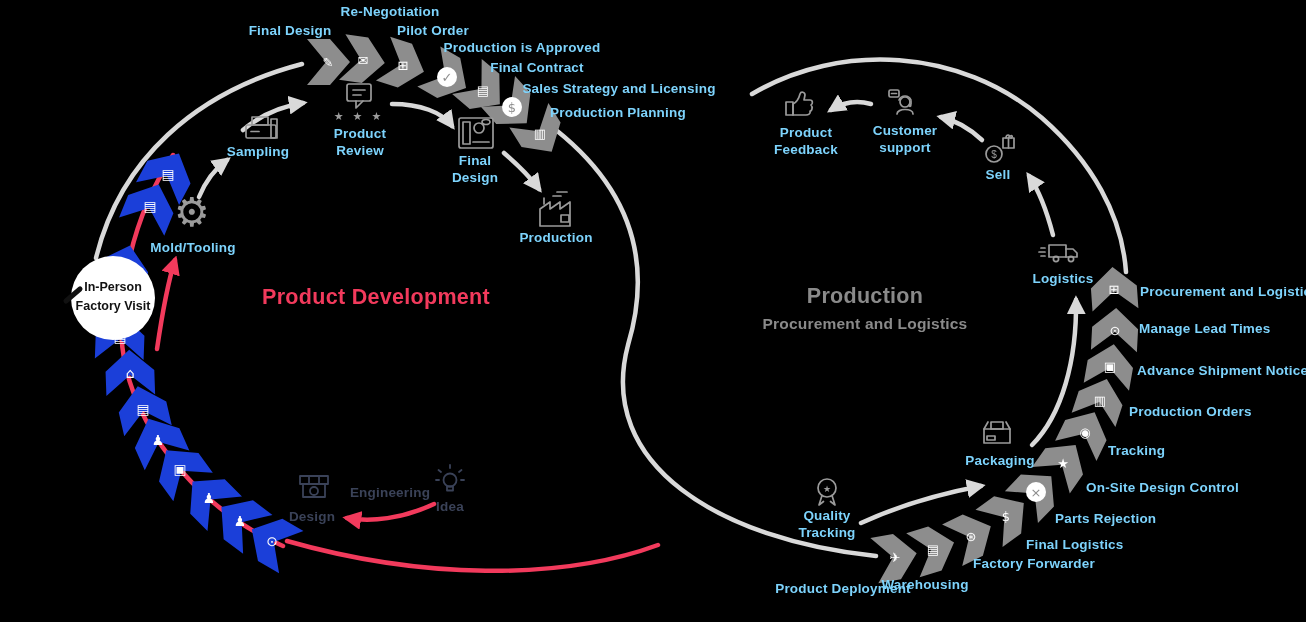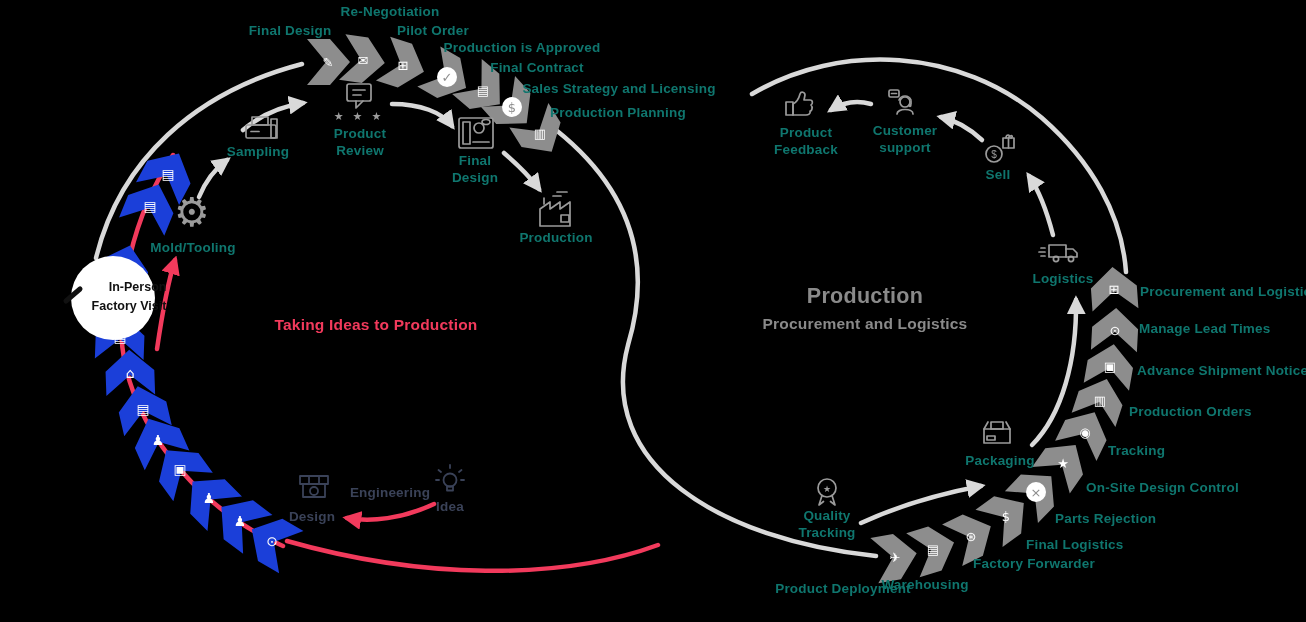--- a/index.html
+++ b/index.html
@@ -1,29 +1,29 @@
 <!DOCTYPE html>
 <html><head>
 <meta charset="utf-8">
 <style>
   html,body{margin:0;padding:0;background:#000;}
   #canvas{position:relative;width:1306px;height:622px;background:#000;overflow:hidden;
           font-family:"Liberation Sans", sans-serif;}
   #flow-svg{position:absolute;left:0;top:0;width:1306px;height:622px;}
-  .lbl{position:absolute;color:#0f766e;font-size:13.5px;font-weight:600;text-align:center;
+  .lbl{position:absolute;color:#7dd3fc;font-size:13.5px;font-weight:600;text-align:center;
        transform:translate(-50%,-50%);letter-spacing:.2px;line-height:1.25;white-space:nowrap;}
   .wrap{white-space:normal;}
   .la{transform:translate(0,-50%);text-align:left;}
   .navy{color:#3a4258;}
   .title{font-size:21.5px;font-weight:800;letter-spacing:.3px;}
   .subtitle{font-size:15.5px;font-weight:600;}
   .pink{color:#f23a5c;}
   .gray-title{color:#8a8a8a;}
   .badge-text{position:absolute;color:#111;font-size:12.5px;font-weight:700;line-height:1.55;
-       text-align:right;transform:translate(-50%,-50%);white-space:nowrap;margin-left:16px;}
+       text-align:center;transform:translate(-50%,-50%);white-space:nowrap;}
   .stars{position:absolute;color:#9b9b9b;font-size:11px;letter-spacing:3px;transform:translate(-50%,-50%);}
   .icon-line{fill:none;stroke:#9b9b9b;stroke-width:1.7;stroke-linecap:round;stroke-linejoin:round;}
   .icon-navy{fill:none;stroke:#3a4258;stroke-width:1.8;stroke-linecap:round;stroke-linejoin:round;}
   .arc{fill:none;stroke:#d9d9d9;stroke-width:4.5;stroke-linecap:round;}
   .arrow{fill:none;stroke:#d9d9d9;stroke-width:4.5;stroke-linecap:round;}
   .parc{fill:none;stroke:#f23a5c;stroke-width:4.5;stroke-linecap:round;}
 </style>
 </head>
 <body>
 
@@ -231,21 +231,21 @@
   <div class="lbl" style="left:258px;top:152px">Sampling</div>
   <div class="stars" style="left:359px;top:116px;position:absolute">★ ★ ★</div>
   <div class="lbl wrap" style="left:360px;top:143px;width:72px">Product Review</div>
   <div class="lbl wrap" style="left:475px;top:170px;width:56px">Final Design</div>
   <div class="lbl" style="left:556px;top:238px">Production</div>
   <div class="lbl" style="left:193px;top:248px">Mold/Tooling</div>
   <div class="lbl navy" style="left:312px;top:517px">Design</div>
   <div class="lbl navy" style="left:390px;top:493px">Engineering</div>
   <div class="lbl navy" style="left:450px;top:507px">Idea</div>
 
-  <div class="lbl subtitle pink" style="left:376px;top:325px">Taking Ideas to Production</div>
+  <div class="lbl title pink" style="left:376px;top:297px">Product Development</div>
   <div class="lbl title gray-title" style="left:865px;top:296px">Production</div>
   <div class="lbl subtitle gray-title" style="left:865px;top:324px">Procurement and Logistics</div>
 
   <div class="badge-text" style="left:113px;top:297px">
     <div>In-Person</div>
     <div>Factory Visit</div>
   </div>
 
   <div class="lbl wrap" style="left:806px;top:142px;width:82px">Product Feedback</div>
   <div class="lbl wrap" style="left:905px;top:140px;width:82px">Customer support</div>

